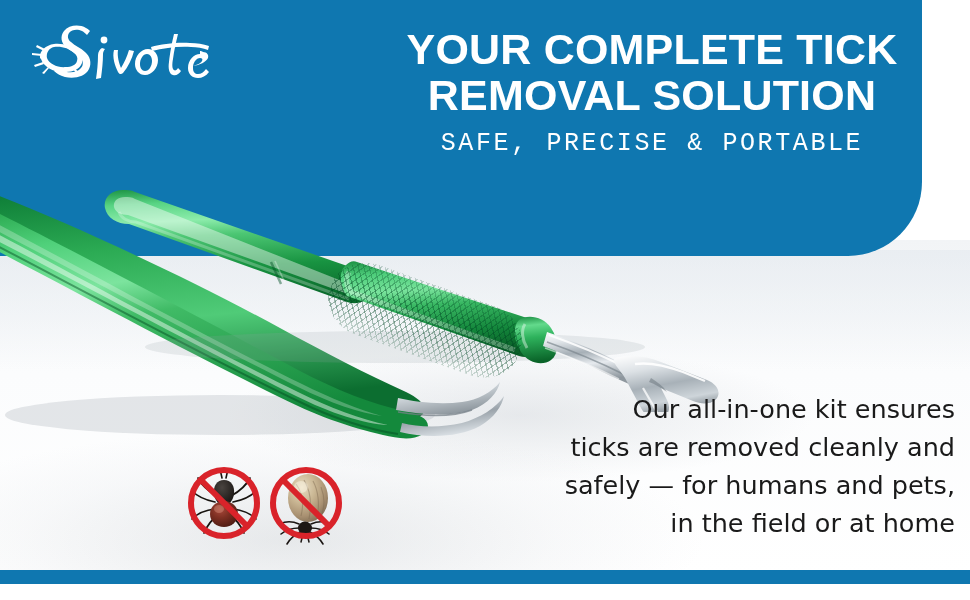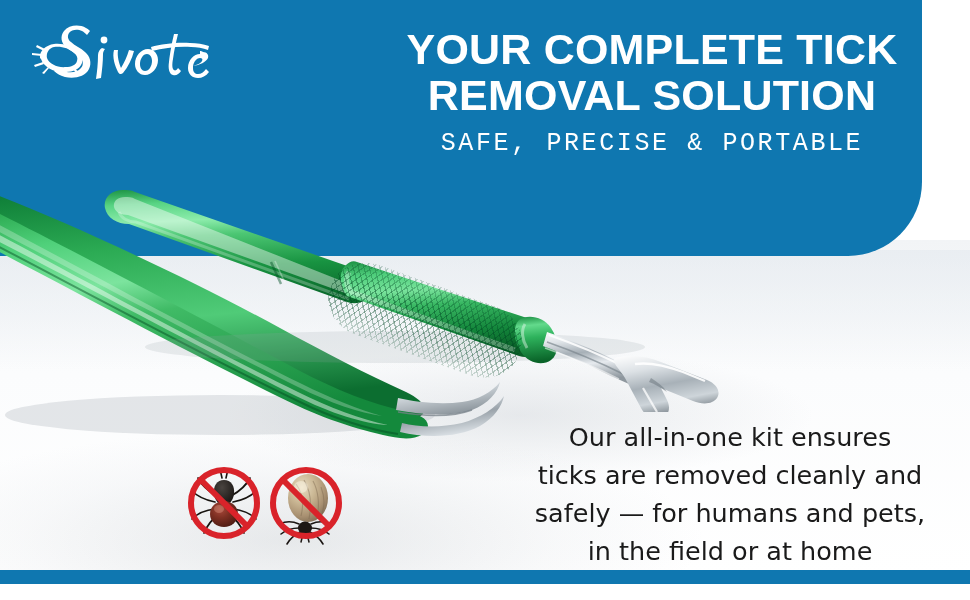--- a/index.html
+++ b/index.html
@@ -85,23 +85,23 @@
     font-family: Liberation Mono, monospace;
     font-weight: normal;
     font-size: 25px;
     letter-spacing: 2.6px;
     line-height: 30px;
   }
 
   
   .body-copy {
     position: absolute;
-    left: 505px; top: 418px;
+    left: 505px; top: 390px;
     width: 450px;
-    text-align: center;
+    text-align: right;
     color: #1a1a1a;
     font-family: "DejaVu Sans", sans-serif;
     font-weight: normal;
     font-size: 25.5px;
     line-height: 38px;
     white-space: pre-line;
   }
 
   
   .tweezers { position: absolute; left: -20px; top: 180px; width: 560px; height: 270px; }

